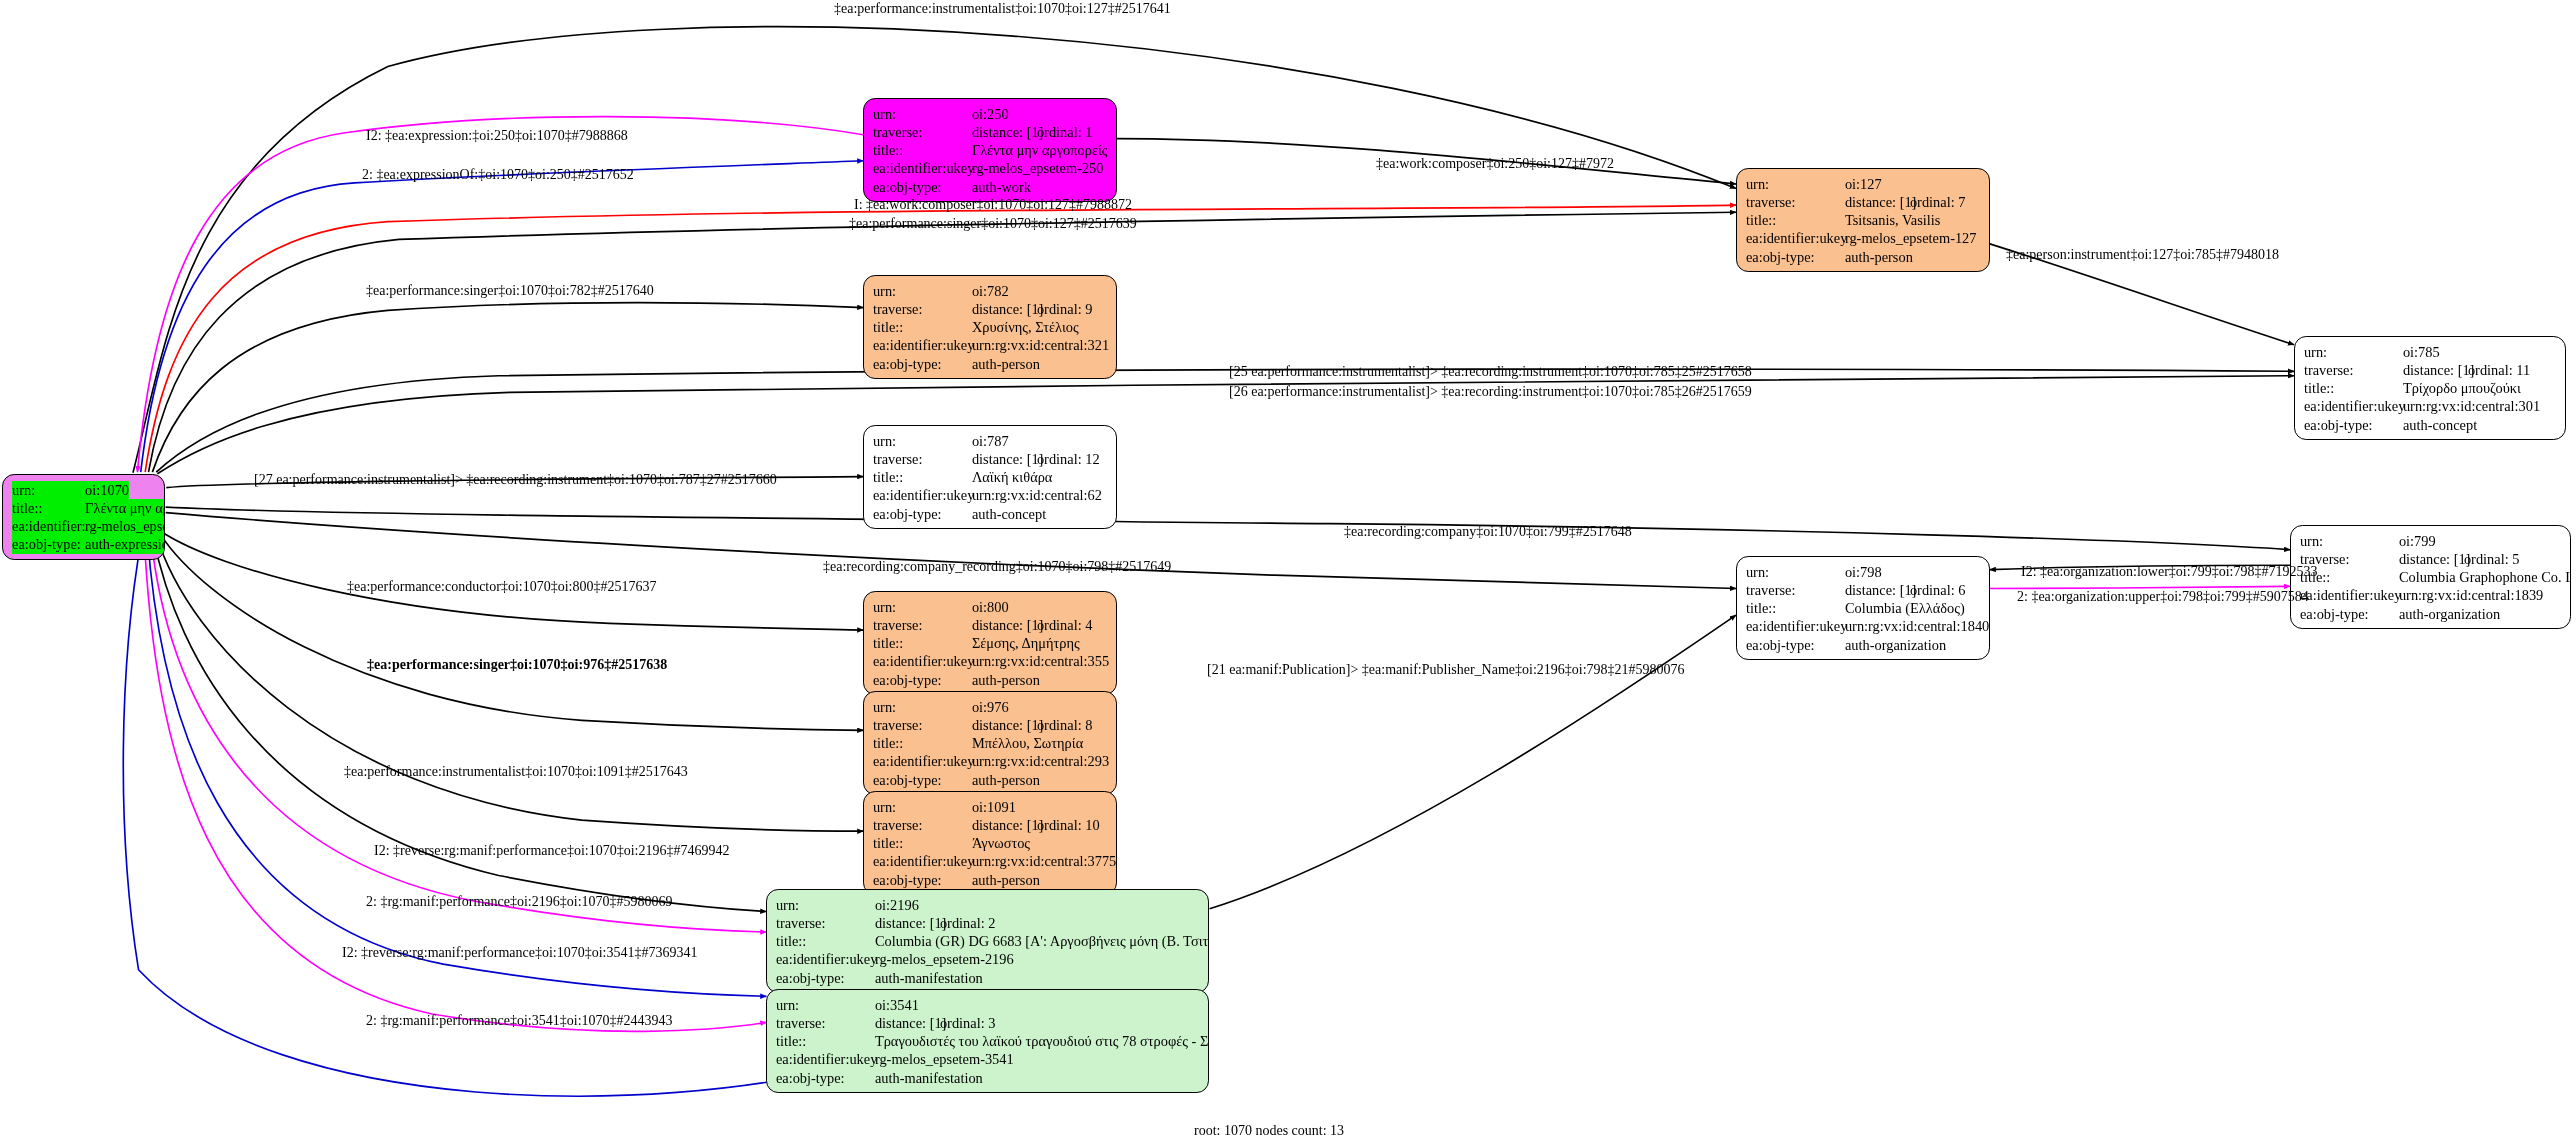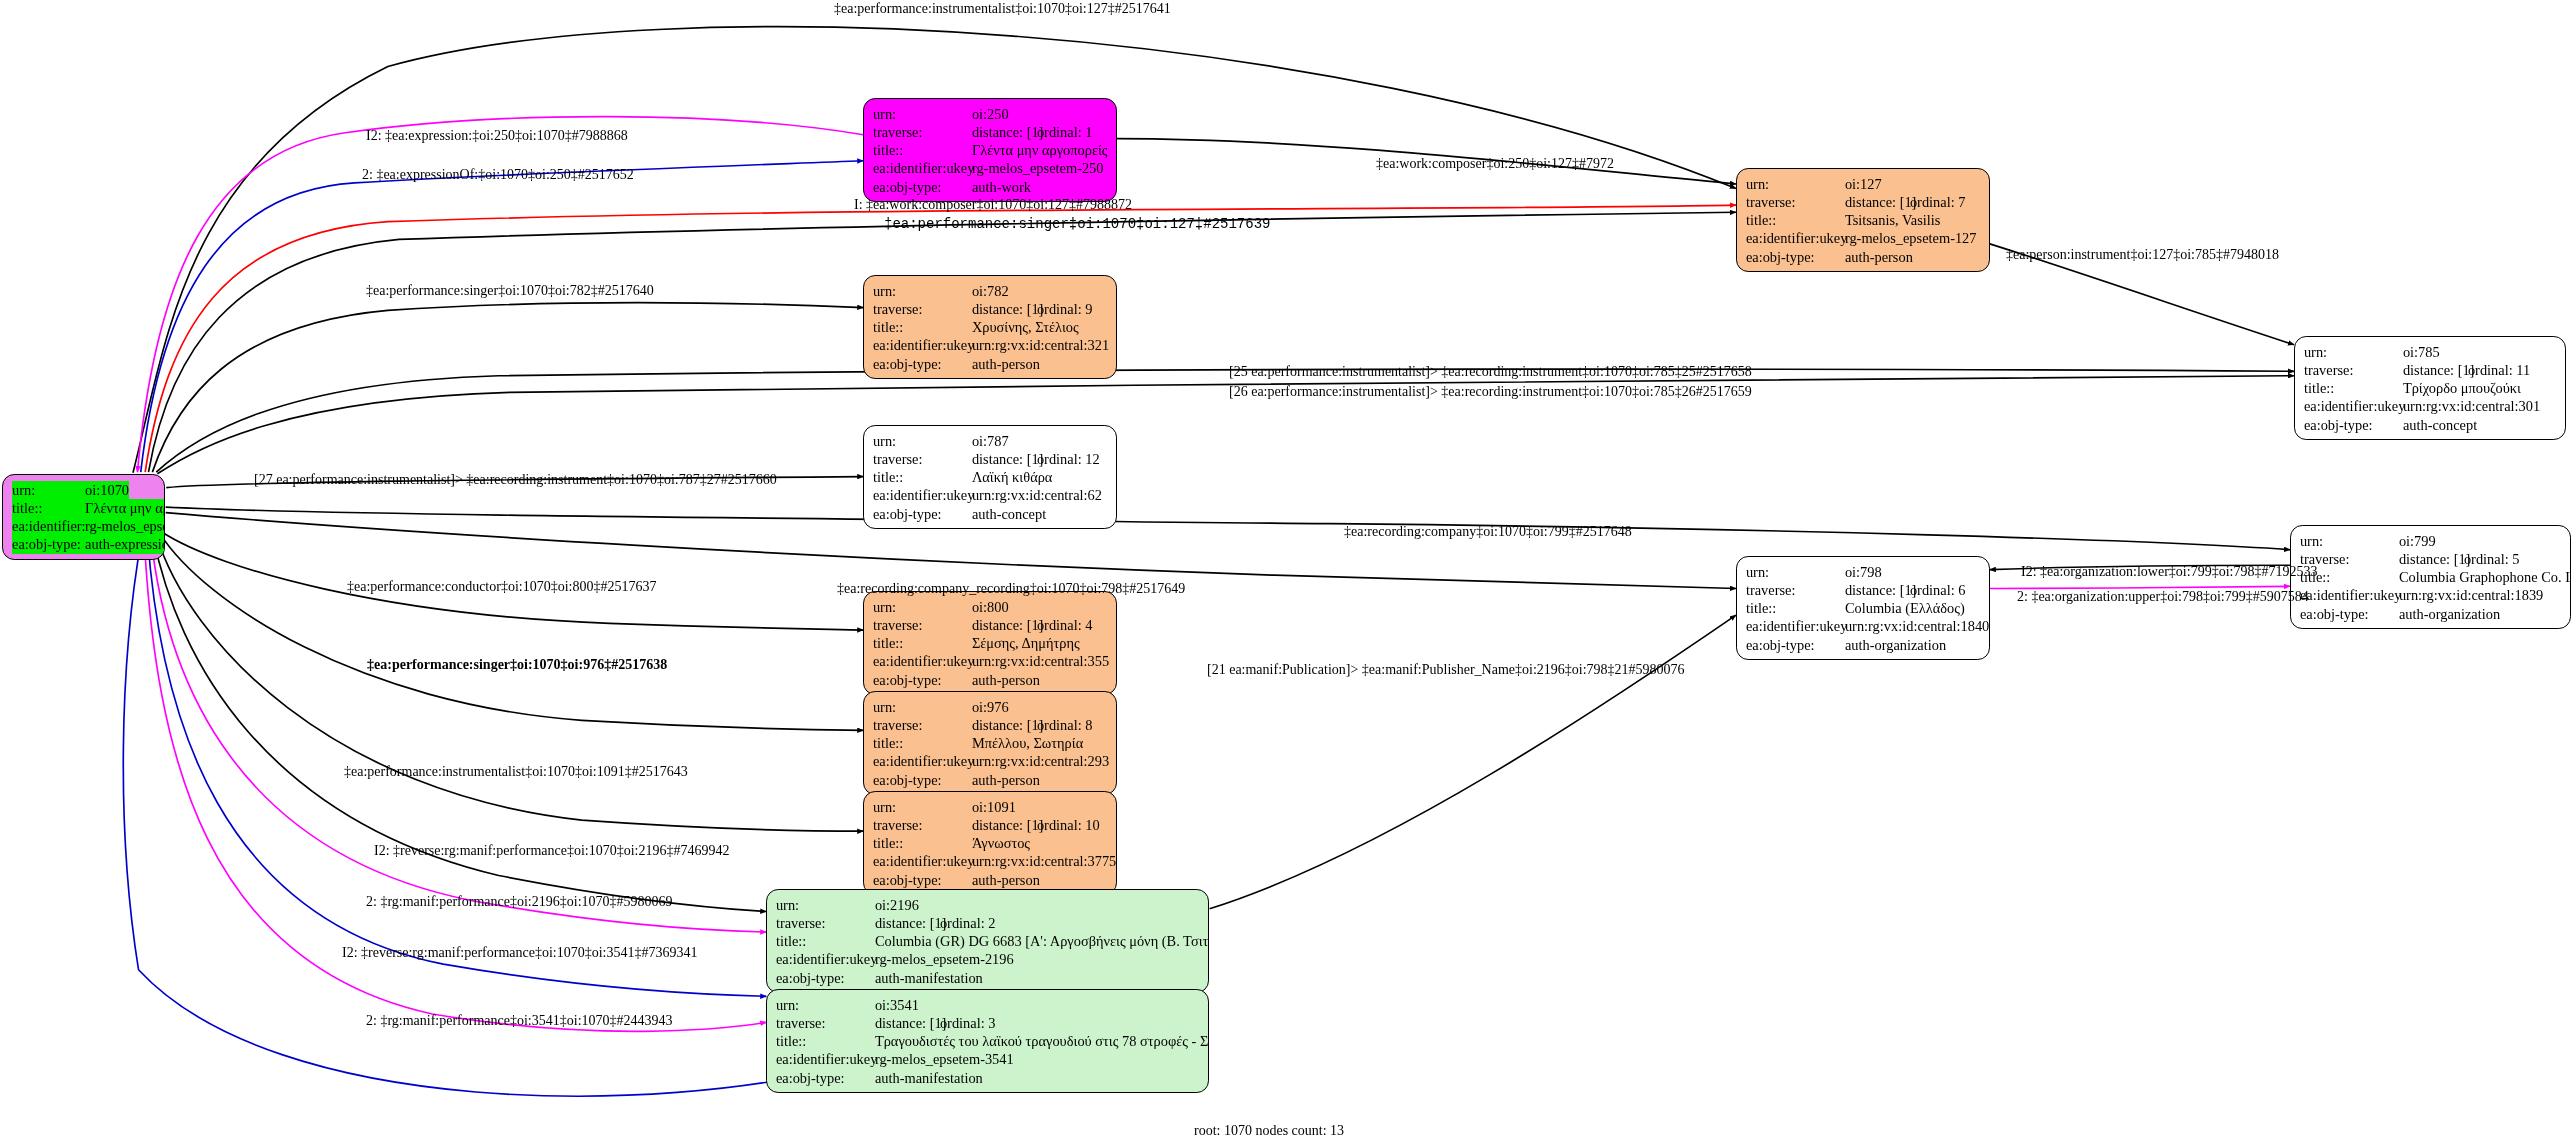--- a/index.html
+++ b/index.html
@@ -446,28 +446,28 @@
       <span class="key" style="width:99px">ea:obj-type:</span>
       <span class="val">auth-manifestation</span>
     </div>
   </div>
 
   <div class="edge-label" style="left:834px; top:1.7px;">‡ea:performance:instrumentalist‡oi:1070‡oi:127‡#2517641</div>
   <div class="edge-label" style="left:366px;  top:105px;margin-top:24px;">I2: ‡ea:expression:‡oi:250‡oi:1070‡#7988868</div>
   <div class="edge-label" style="left:362px;  top:168px;">2: ‡ea:expressionOf:‡oi:1070‡oi:250‡#2517652</div>
   <div class="edge-label" style="left:1376px; top:157px;">‡ea:work:composer‡oi:250‡oi:127‡#7972</div>
   <div class="edge-label" style="left:854px; top:198px;">I: ‡ea:work:composer‡oi:1070‡oi:127‡#7988872</div>
-  <div class="edge-label" style="left:884px; top:217px;font-family:Liberation Mono, monospace;">‡ea:performance:singer‡oi:1070‡oi:127‡#2517639</div>
+  <div class="edge-label" style="left:849px; top:217px;">‡ea:performance:singer‡oi:1070‡oi:127‡#2517639</div>
   <div class="edge-label" style="left:366px;  top:284px;">‡ea:performance:singer‡oi:1070‡oi:782‡#2517640</div>
   <div class="edge-label" style="left:2006px; top:248px;">‡ea:person:instrument‡oi:127‡oi:785‡#7948018</div>
   <div class="edge-label" style="left:1229px; top:365px;">[25 ea:performance:instrumentalist]&gt; ‡ea:recording:instrument‡oi:1070‡oi:785‡25#2517658</div>
   <div class="edge-label" style="left:1229px; top:385px;">[26 ea:performance:instrumentalist]&gt; ‡ea:recording:instrument‡oi:1070‡oi:785‡26#2517659</div>
   <div class="edge-label" style="left:254px;  top:473px;">[27 ea:performance:instrumentalist]&gt; ‡ea:recording:instrument‡oi:1070‡oi:787‡27#2517660</div>
   <div class="edge-label" style="left:1344px; top:525px;">‡ea:recording:company‡oi:1070‡oi:799‡#2517648</div>
-  <div class="edge-label" style="left:823px; top:582px;margin-left:14px;">‡ea:recording:company_recording‡oi:1070‡oi:798‡#2517649</div>
+  <div class="edge-label" style="left:823px; top:560px;">‡ea:recording:company_recording‡oi:1070‡oi:798‡#2517649</div>
   <div class="edge-label" style="left:347px;  top:580px;">‡ea:performance:conductor‡oi:1070‡oi:800‡#2517637</div>
   <div class="edge-label" style="left:2021px; top:565px;">I2: ‡ea:organization:lower‡oi:799‡oi:798‡#7192533</div>
   <div class="edge-label" style="left:2017px; top:590px;">2: ‡ea:organization:upper‡oi:798‡oi:799‡#5907584</div>
   <div class="edge-label" style="left:367px;  top:658px;font-weight:bold;">‡ea:performance:singer‡oi:1070‡oi:976‡#2517638</div>
   <div class="edge-label" style="left:1207px; top:663px;">[21 ea:manif:Publication]&gt; ‡ea:manif:Publisher_Name‡oi:2196‡oi:798‡21#5980076</div>
   <div class="edge-label" style="left:344px; top:765px;text-align:center;">‡ea:performance:instrumentalist‡oi:1070‡oi:1091‡#2517643</div>
   <div class="edge-label" style="left:342px;  top:844px;margin-left:32px;">I2: ‡reverse:rg:manif:performance‡oi:1070‡oi:2196‡#7469942</div>
   <div class="edge-label" style="left:366px;  top:895px;">2: ‡rg:manif:performance‡oi:2196‡oi:1070‡#5980069</div>
   <div class="edge-label" style="left:342px;  top:946px;">I2: ‡reverse:rg:manif:performance‡oi:1070‡oi:3541‡#7369341</div>
   <div class="edge-label" style="left:366px;  top:1014px;">2: ‡rg:manif:performance‡oi:3541‡oi:1070‡#2443943</div>

